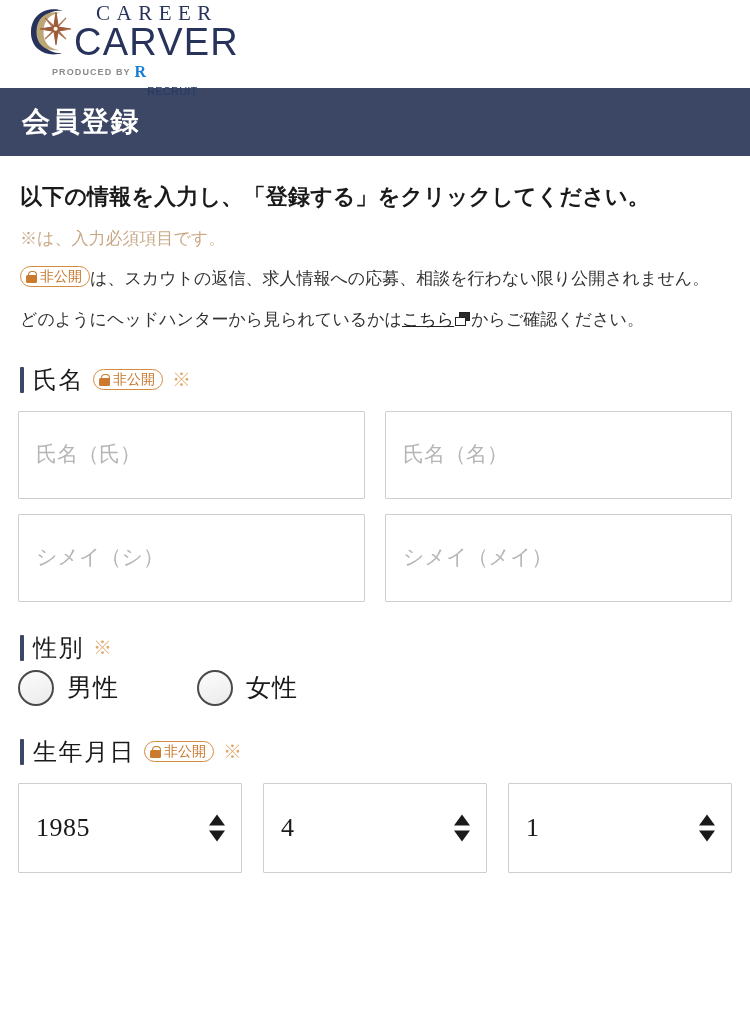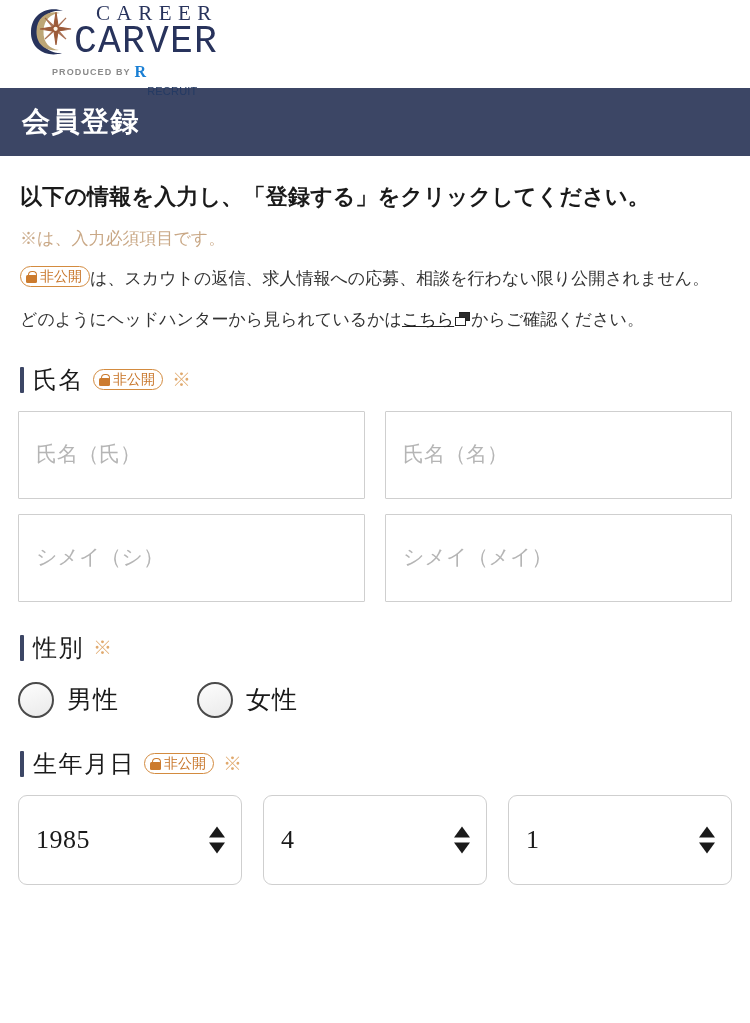--- a/index.html
+++ b/index.html
@@ -37,21 +37,21 @@
   .word-career {
     font-family: "Liberation Serif", "DejaVu Serif", serif;
     font-size: 21px;
     letter-spacing: 6.5px;
     color: #28335c;
     line-height: 22px;
     padding-left: 22px;
     font-weight: 400;
   }
   .word-carver {
-    font-family: Liberation Mono, monospace;
+    font-family: Liberation Sans, sans-serif;
     font-size: 38px;
     letter-spacing: 1.2px;
     color: #28335c;
     line-height: 34px;
     margin-top: 1px;
     font-weight: 400;
   }
   .produced {
     position: absolute;
     left: 30px;
@@ -236,21 +236,21 @@
     font-family: inherit;
     outline: none;
     min-width: 0;
   }
   .text-input::placeholder { color: #b5b5b5; }
 
   
   .radio-row {
     display: flex;
     align-items: center;
-    margin-top: 18px;
+    margin-top: 6px;
     gap: 0;
   }
   .radio-opt {
     display: flex;
     align-items: center;
     gap: 13px;
     cursor: pointer;
     margin-right: 78px;
   }
   .radio-circle {
@@ -269,21 +269,21 @@
   
   .select-row {
     display: flex;
     gap: 21px;
     margin-top: 15px;
   }
   .select-box {
     flex: 1;
     height: 90px;
     border: 1px solid #cfcfcf;
-    border-radius: 9px;
+    border-radius: 1px;
     background: #ffffff;
     position: relative;
     display: flex;
     align-items: center;
     padding: 0 17px;
     cursor: pointer;
     min-width: 0;
   }
   .select-value {
     font-size: 26px;

